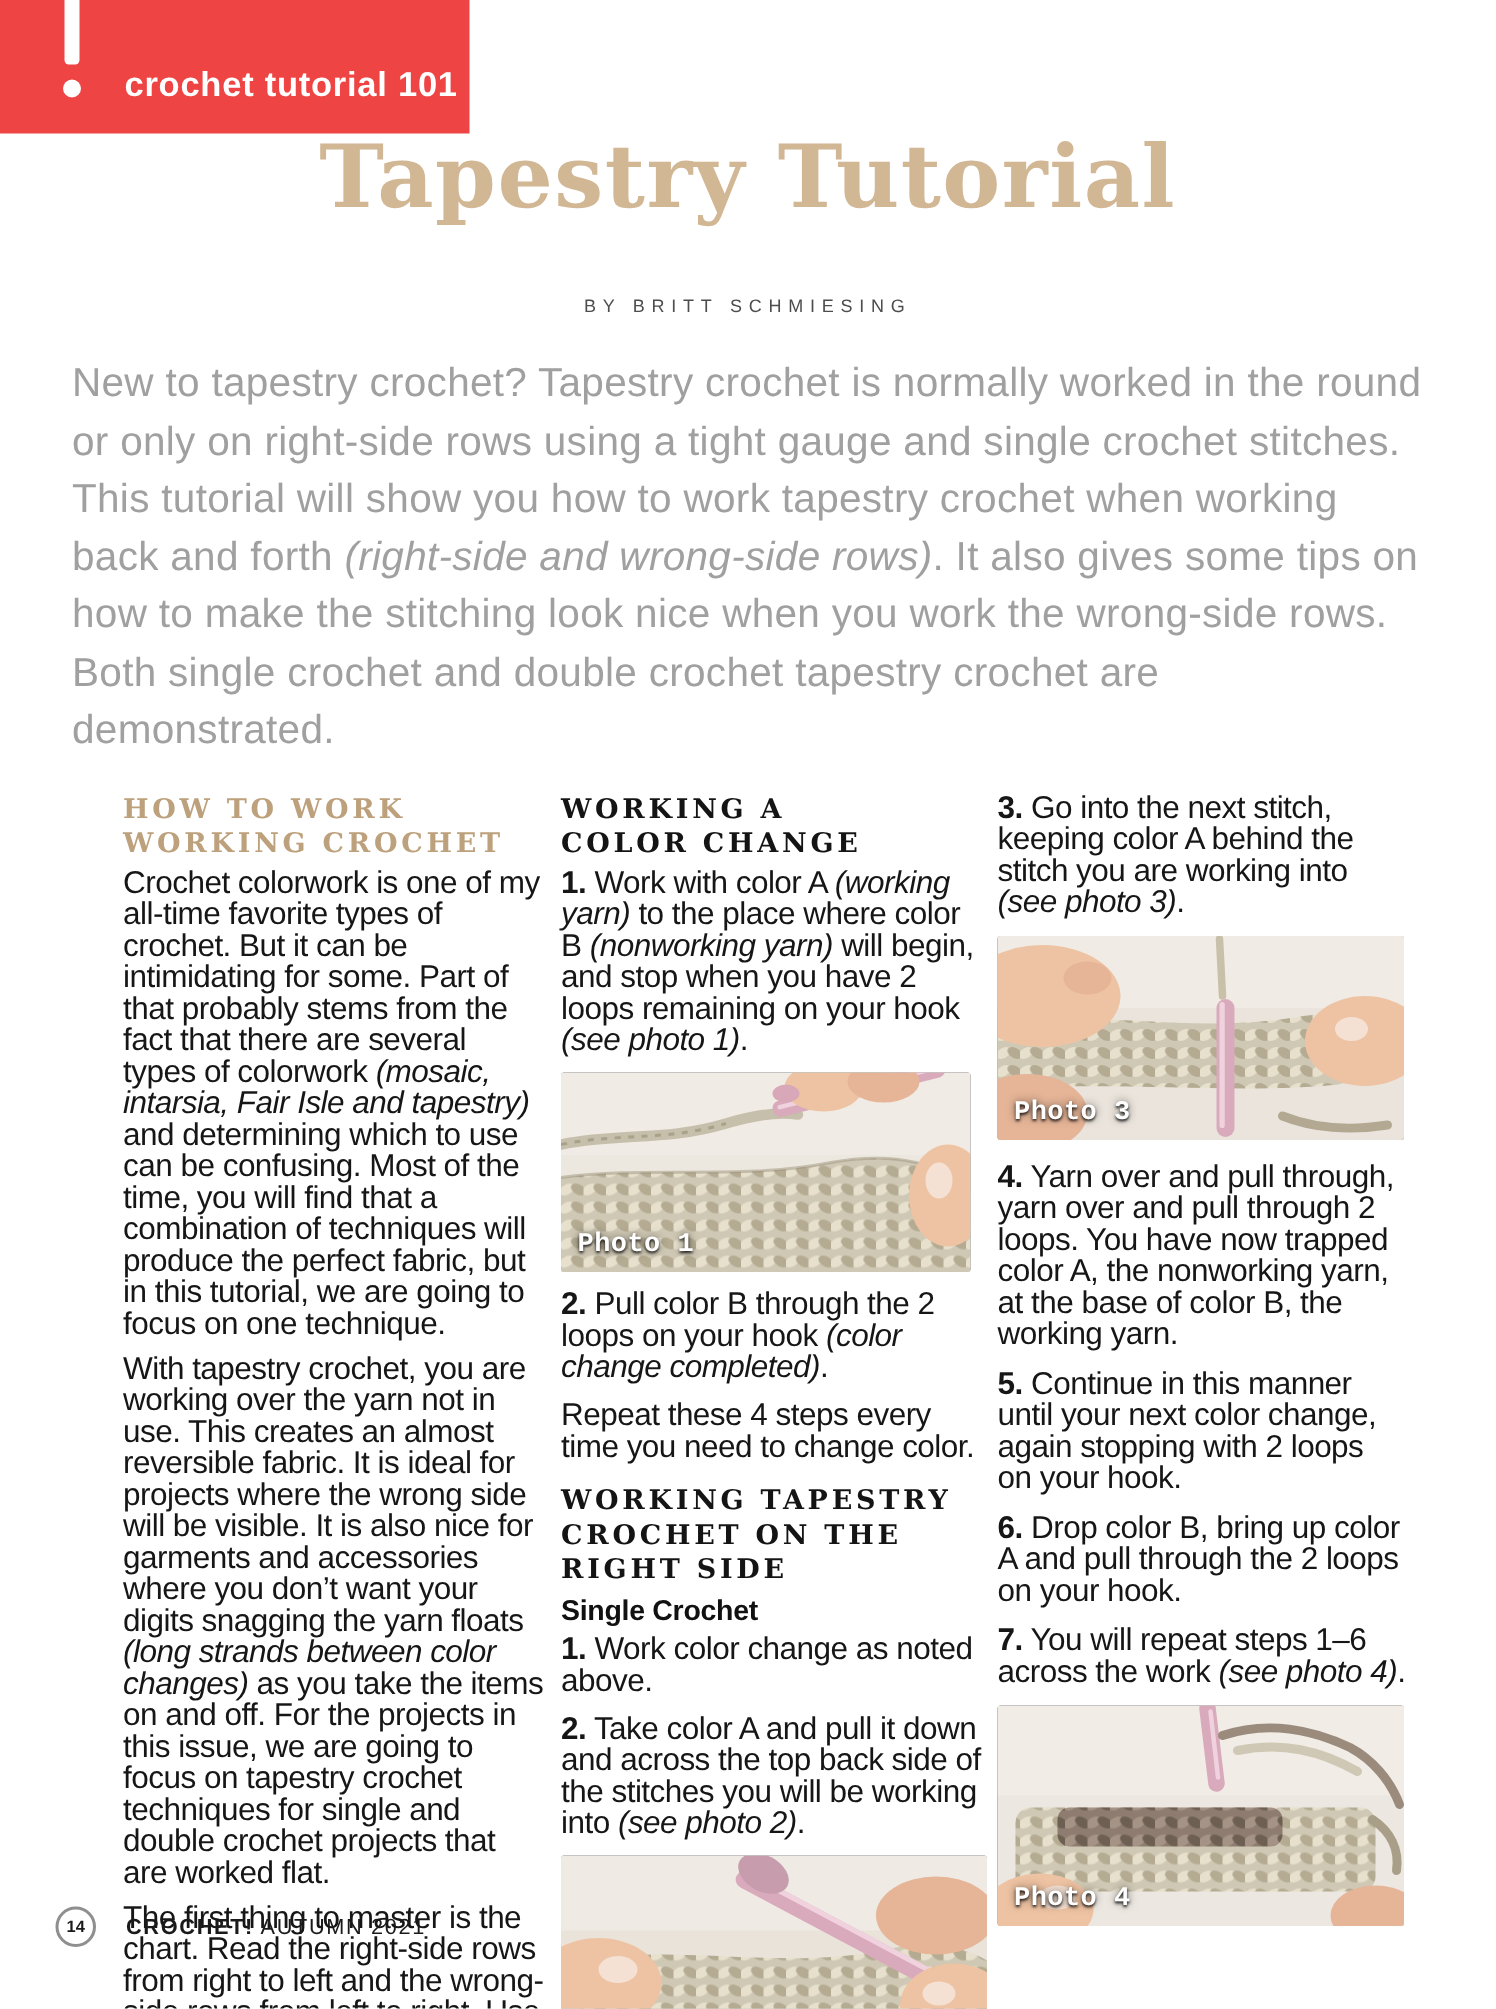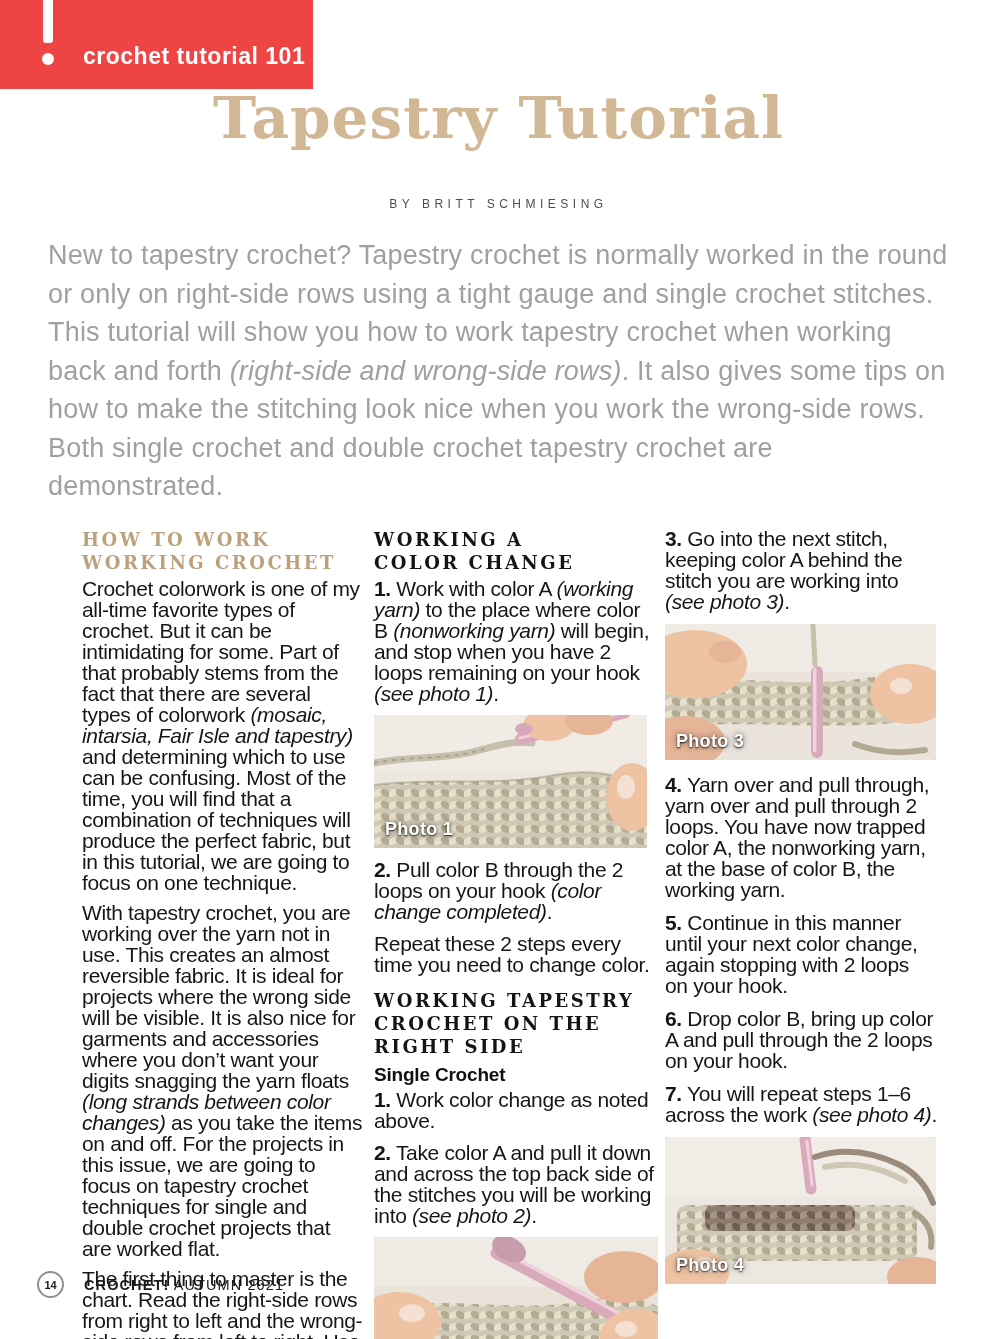--- a/index.html
+++ b/index.html
@@ -41,21 +41,21 @@
   }
   .h-tan{color:#bda17c;}
   .h-black{color:#141414;}
   .subhead{font-size:19px;font-weight:bold;color:#111;line-height:25px;margin:0 0 2px 0;letter-spacing:-.2px;}
 
   .body-p{font-size:21px;line-height:21px;letter-spacing:-.35px;margin:0 0 9px 0;color:#161616;}
   .step{margin:0 0 11px 0;}
   .col3 .step{margin-bottom:12px;}
 
   
-  .photo{position:relative;margin:0;border-radius:2px;overflow:hidden;background:#737373;}
+  .photo{position:relative;margin:0;border-radius:2px;overflow:hidden;background:#737373;font-family:Liberation Mono, monospace;}
   .photo svg{display:block;}
   .ph1{width:273px;height:133px;margin:2px 0 11px 0;}
   .ph2{width:284px;height:135px;margin:1px 0 0 0;}
   .ph3{width:271px;height:136px;margin:2px 0 14px 0;}
   .ph4{width:271px;height:147px;margin:1px 0 0 0;}
   .photo-label{
     position:absolute;left:11px;bottom:8px;color:#ffffff;font-weight:bold;font-size:18px;
     letter-spacing:.3px;text-shadow:0 1px 2px rgba(0,0,0,.85),0 0 6px rgba(0,0,0,.5);
   }
 
@@ -120,21 +120,21 @@
         <ellipse cx="175" cy="10" rx="26" ry="16" fill="#eec3a3"></ellipse>
         <ellipse cx="215" cy="6" rx="24" ry="14" fill="#e6b597"></ellipse>
         <ellipse cx="150" cy="14" rx="9" ry="6" fill="#d9a8b8"></ellipse>
         <ellipse cx="258" cy="82" rx="26" ry="34" fill="#eec3a3"></ellipse>
         <ellipse cx="252" cy="72" rx="9" ry="12" fill="#f4e1d3"></ellipse>
       </svg>
       <figcaption class="photo-label">Photo 1</figcaption>
     </figure>
 
     <p class="body-p step"><span class="bd">2.</span><span> Pull color B through the 2 loops on your hook </span><span class="it">(color change completed)</span><span>.</span></p>
-    <p class="body-p"><span>Repeat these 2 steps every time you need to change color.</span></p>
+    <p class="body-p"><span>Repeat these 4 steps every time you need to change color.</span></p>
 
     <h2 class="h-serif h-black" style="margin-top:14px">
       <span>WORKING TAPESTRY</span><br>
       <span>CROCHET ON THE</span><br>
       <span>RIGHT SIDE</span>
     </h2>
     <h3 class="subhead">Single Crochet</h3>
     <p class="body-p step"><span class="bd">1.</span><span> Work color change as noted above.</span></p>
     <p class="body-p step"><span class="bd">2.</span><span> Take color A and pull it down and across the top back side of the stitches you will be working into </span><span class="it">(see photo 2)</span><span>.</span></p>
 

